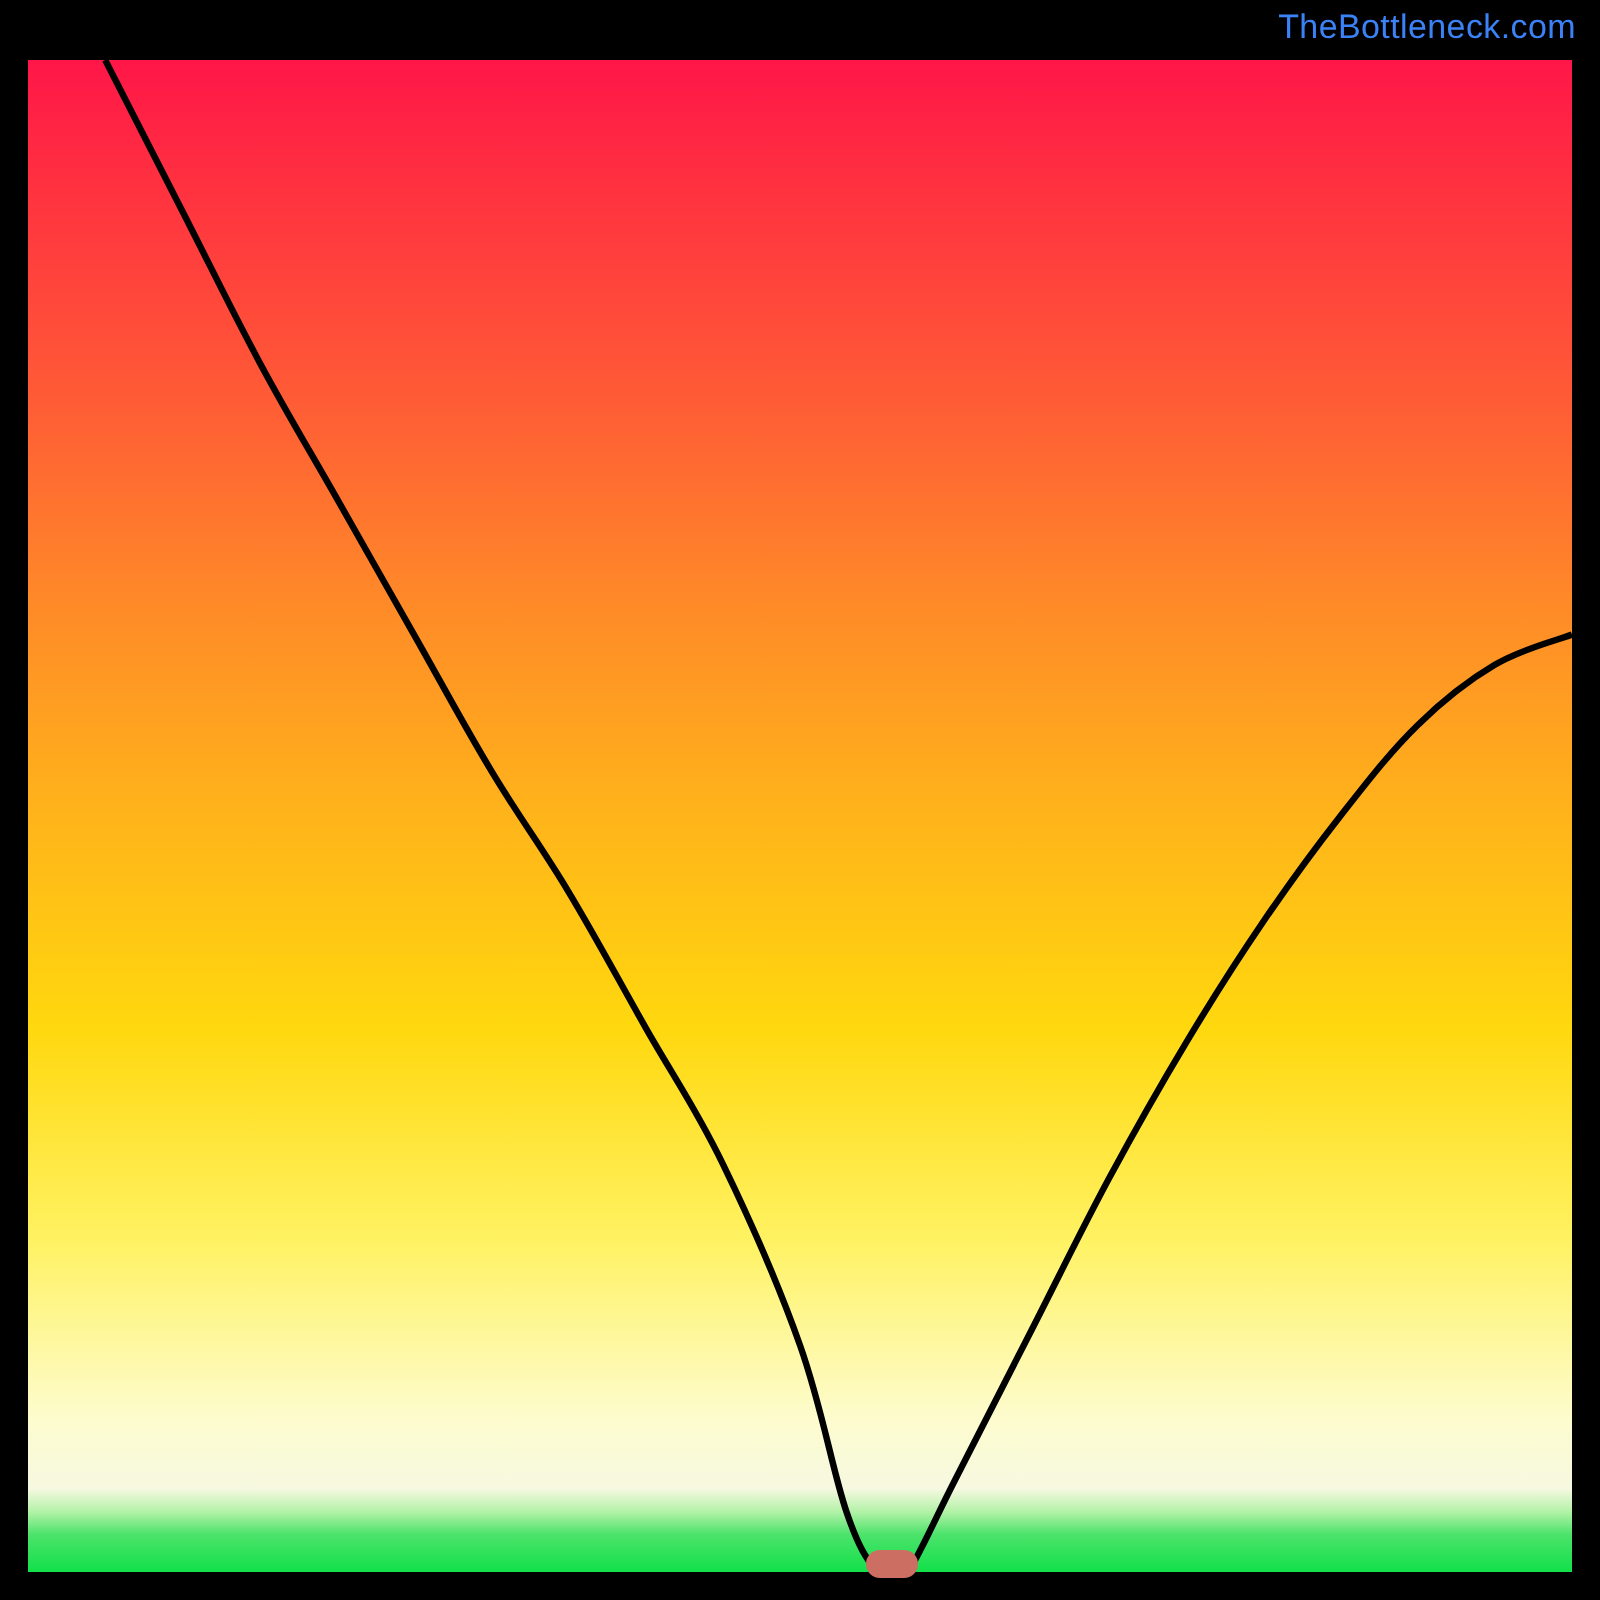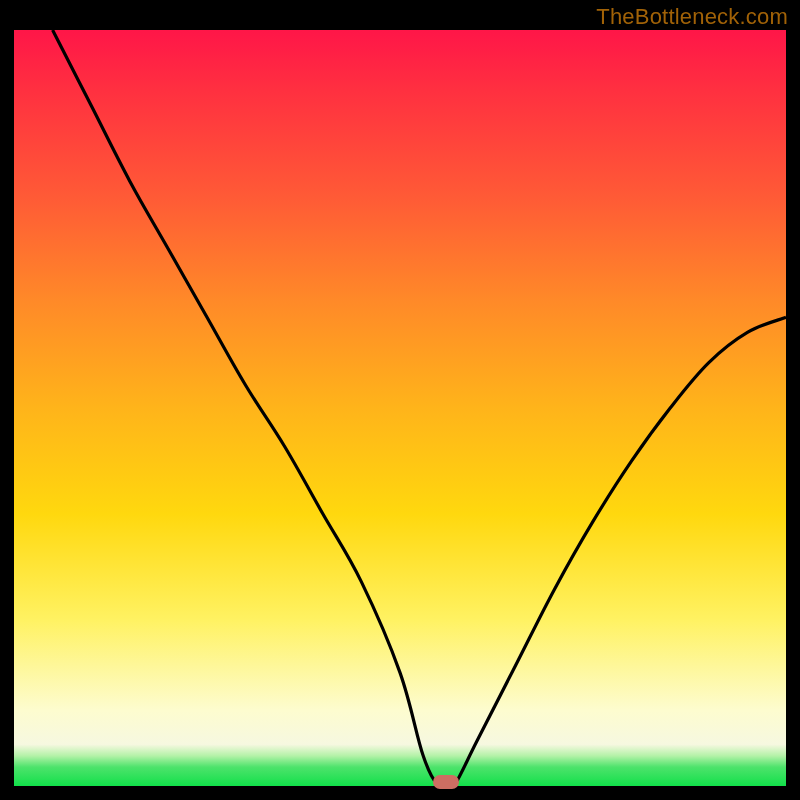--- a/index.html
+++ b/index.html
@@ -54,22 +54,22 @@
     width: 26px;
     height: 14px;
     border-radius: 7px;
     background: #cd6e62;
     transform: translate(-50%, -50%);
   }
   .watermark {
     position: absolute;
     right: 12px;
     top: 4px;
-    color: #a16207;
-    font-size: 22px;
+    color: #3b82f6;
+    font-size: 17px;
     letter-spacing: 0.2px;
   }
 </style>
 </head>
 <body>
 
 <div class="watermark">TheBottleneck.com</div>
 
 <div class="frame">
 

